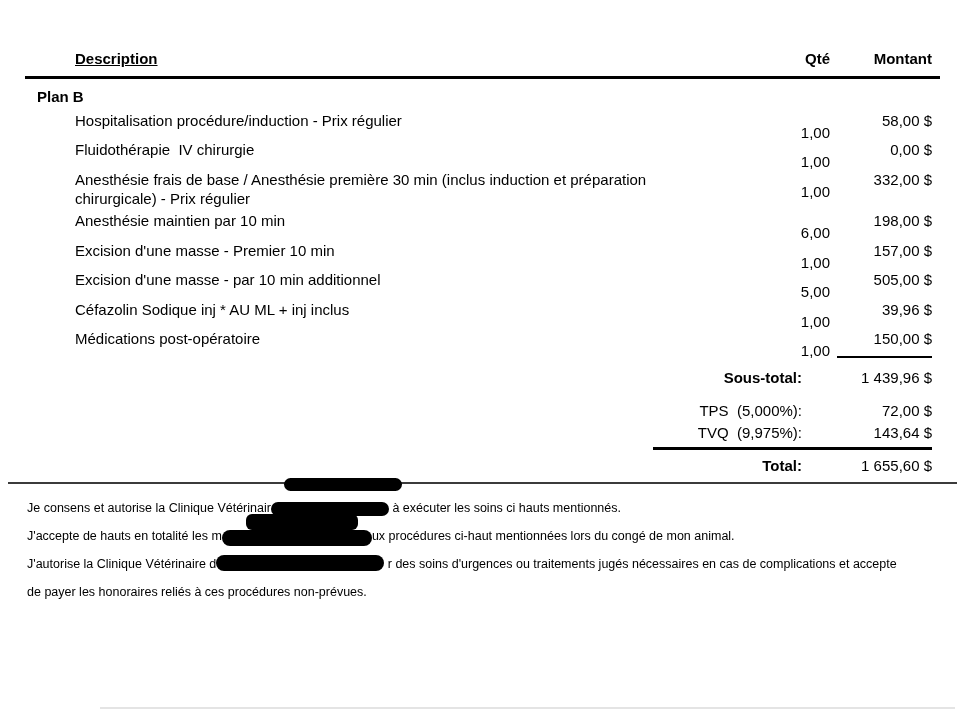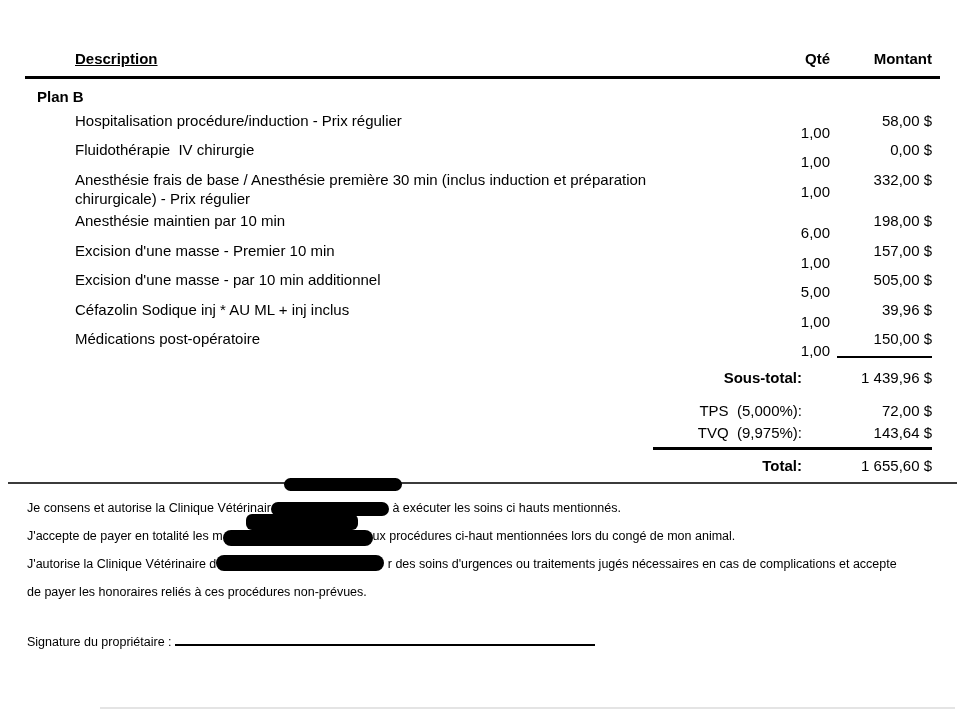--- a/index.html
+++ b/index.html
@@ -120,31 +120,27 @@
     <div class="tamt">1 655,60 $</div>
   </div>
 
   <div class="abs separator"></div>
 
   <div class="abs consent">
     <div class="cline">
       <span>Je consens et autorise la Clinique Vétérinair</span><span class="redact r1"></span> <span>à exécuter les soins ci hauts mentionnés.</span>
     </div>
     <div class="cline">
-      <span>J'accepte de payer en totalité les m</span><span class="redact r2"></span><span>ux procédures ci-haut mentionnées lors du congé de mon animal.</span>
+      <span>J'accepte de hauts en totalité les m</span><span class="redact r2"></span><span>ux procédures ci-haut mentionnées lors du congé de mon animal.</span>
     </div>
     <div class="cline">
       <span>J'autorise la Clinique Vétérinaire d</span><span class="redact r3"></span> <span>r des soins d'urgences ou traitements jugés nécessaires en cas de complications et accepte</span>
     </div>
     <div class="cline">de payer les honoraires reliés à ces procédures non-prévues.</div>
   </div>
   <div class="abs redact-cap"></div>
   <div class="abs redact-bridge"></div>
 
-  <div class="abs sigrow" style="left:27px;top:630px;">
-    <span>Signature du propriétaire :</span>
-    <span class="sig-line w1"></span>
-  </div>
 
 
   <div class="abs scan-artifact"></div>
 
 </div>
 
 </body></html>

